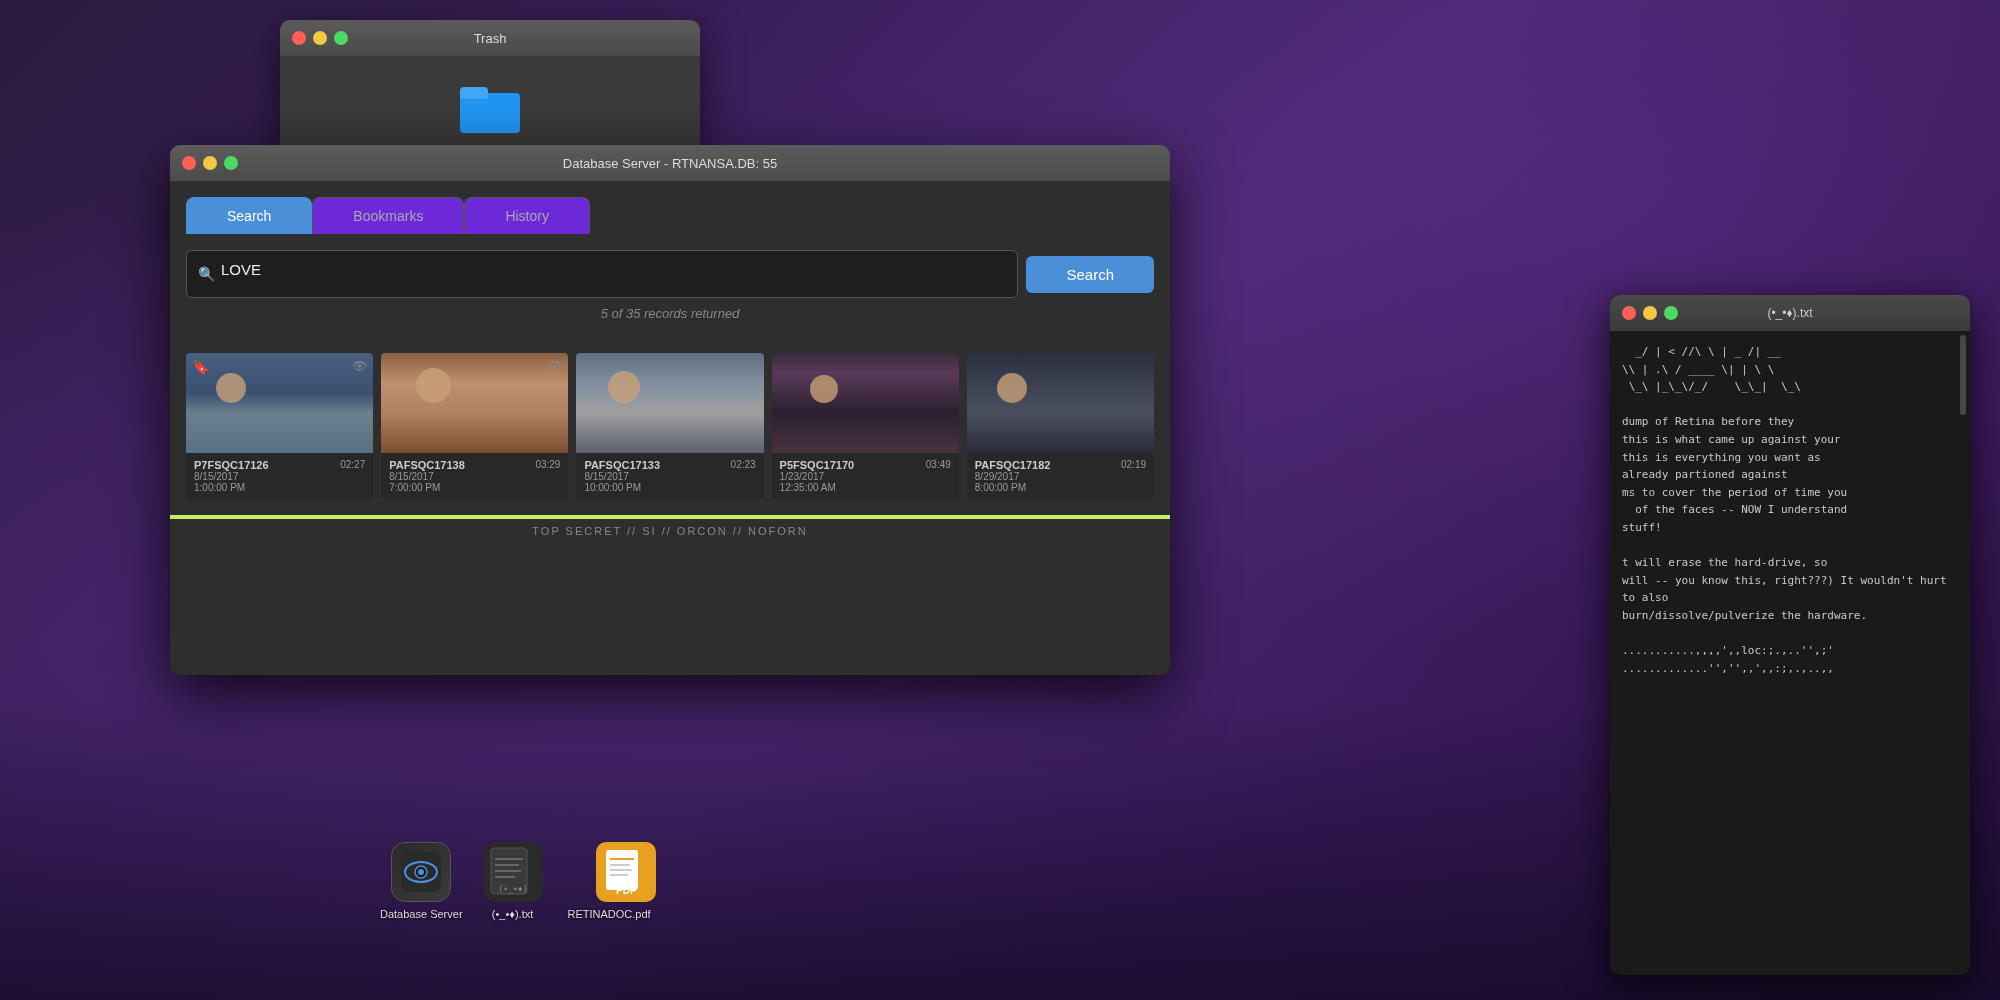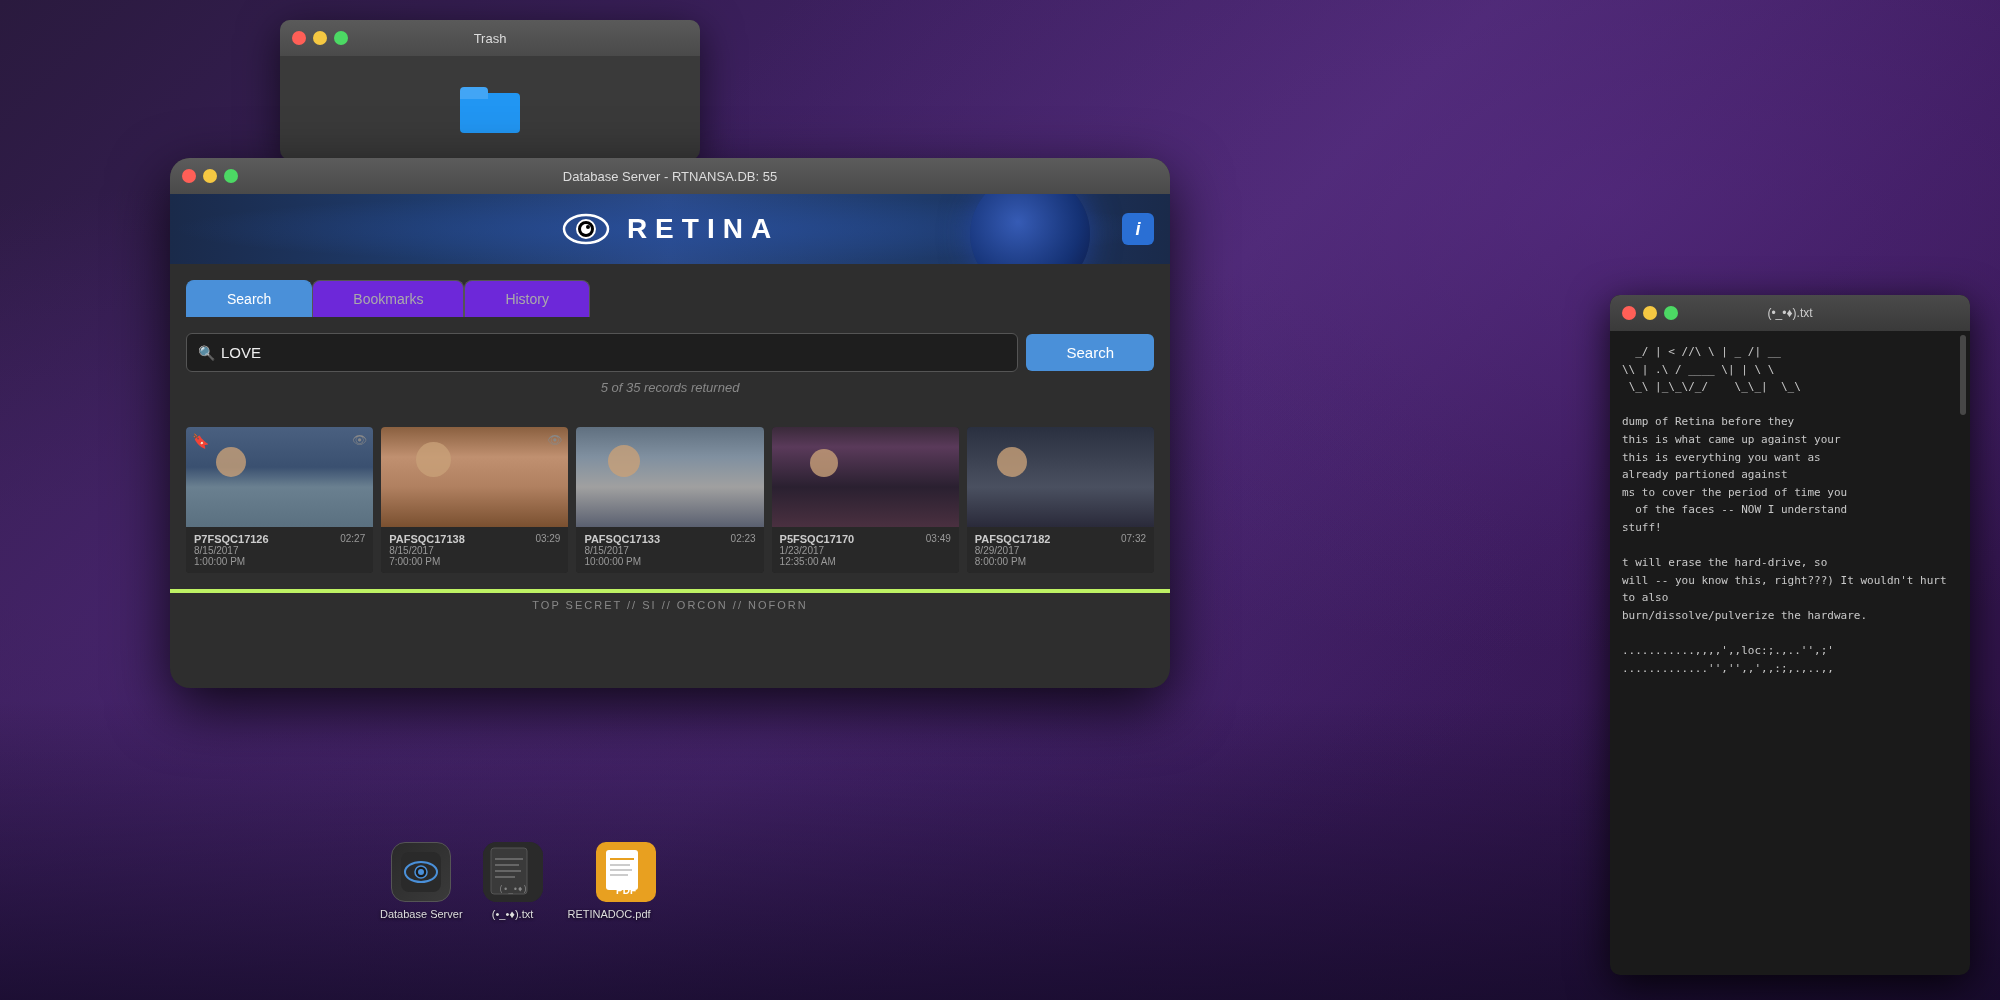--- a/index.html
+++ b/index.html
@@ -166,24 +166,23 @@
     }
 
     
     .db-window {
       position: absolute;
       top: 145px;
       left: 170px;
       width: 1000px;
       height: 530px;
       background: #2e2e2e;
-      border-radius: 20px;
+      border-radius: 10px;
       box-shadow: 0 20px 60px rgba(0,0,0,0.8);
       overflow: hidden;
-      margin-top: 13px;
     }
 
     .db-titlebar {
       background: linear-gradient(to bottom, #5c5c5c, #4a4a4a);
       height: 36px;
       display: flex;
       align-items: center;
       padding: 0 12px;
       gap: 8px;
       position: relative;
@@ -314,21 +313,21 @@
       position: absolute;
       left: 12px;
       top: 50%;
       transform: translateY(-50%);
       color: #888;
       font-size: 14px;
     }
 
     .search-input {
       width: 100%;
-      padding: 10px 12px 10px 34px;
+      padding: 10px 12px 19px 34px;
       background: #1e1e1e;
       border: 1px solid #555;
       border-radius: 6px;
       color: #eee;
       font-size: 15px;
     }
 
     .search-btn {
       padding: 10px 40px;
       background: #4a90d9;
@@ -561,34 +560,20 @@
 
   <div class="db-titlebar">
     <div class="traffic-lights">
       <button class="tl-btn tl-close"></button>
       <button class="tl-btn tl-minimize"></button>
       <button class="tl-btn tl-maximize"></button>
     </div>
     <span class="db-titlebar-title">Database Server - RTNANSA.DB: 55</span>
   </div>
 
-  <div class="retina-header">
-    <div class="retina-globe"></div>
-    <div class="retina-brand">
-
-      <svg class="retina-eye" viewBox="0 0 50 50">
-        <ellipse cx="25" cy="25" rx="22" ry="14" fill="none" stroke="white" stroke-width="2.5"></ellipse>
-        <circle cx="25" cy="25" r="9" fill="black" stroke="white" stroke-width="2"></circle>
-        <circle cx="25" cy="25" r="5" fill="white"></circle>
-        <circle cx="27" cy="23" r="2" fill="black"></circle>
-      </svg>
-      <span class="retina-brand-name">RETINA</span>
-    </div>
-    <div class="info-btn">i</div>
-  </div>
 
   <div class="tabs-bar">
     <div class="tab active">Search</div>
     <div class="tab">Bookmarks</div>
     <div class="tab">History</div>
   </div>
 
   <div class="search-area">
     <div class="search-row">
       <div class="search-input-wrap">
@@ -660,21 +645,21 @@
           <span>12:35:00 AM</span>
         </div>
       </div>
     </div>
 
     <div class="video-card">
       <div class="video-thumb thumb-5">
         <div class="person-face" style="width:30px;height:30px;top:20px;left:30px;"></div>
       </div>
       <div class="video-info">
-        <span class="video-duration">07:32</span>
+        <span class="video-duration">02:19</span>
         <div class="video-id">PAFSQC17182</div>
         <div class="video-date">
           <span>8/29/2017</span><br>
           <span>8:00:00 PM</span>
         </div>
       </div>
     </div>
   </div>
 
   <div class="classification-bar">TOP SECRET // SI // ORCON // NOFORN</div>

